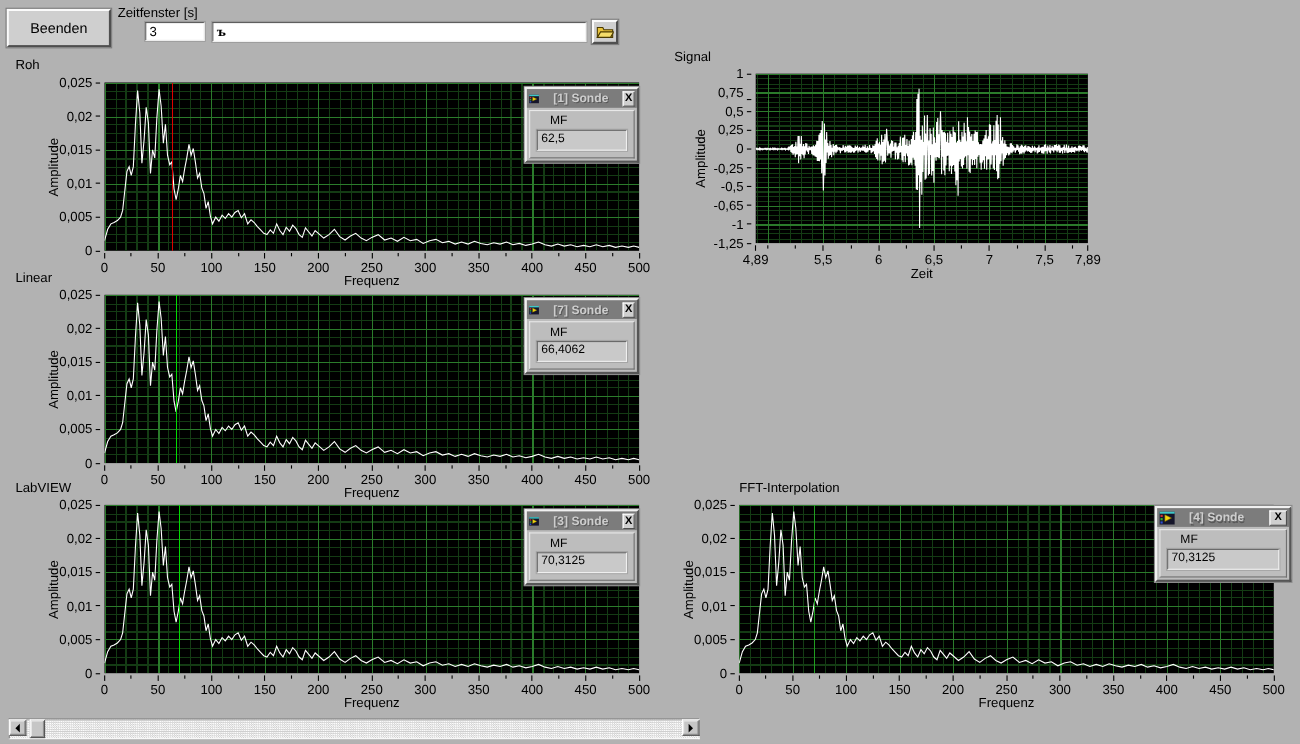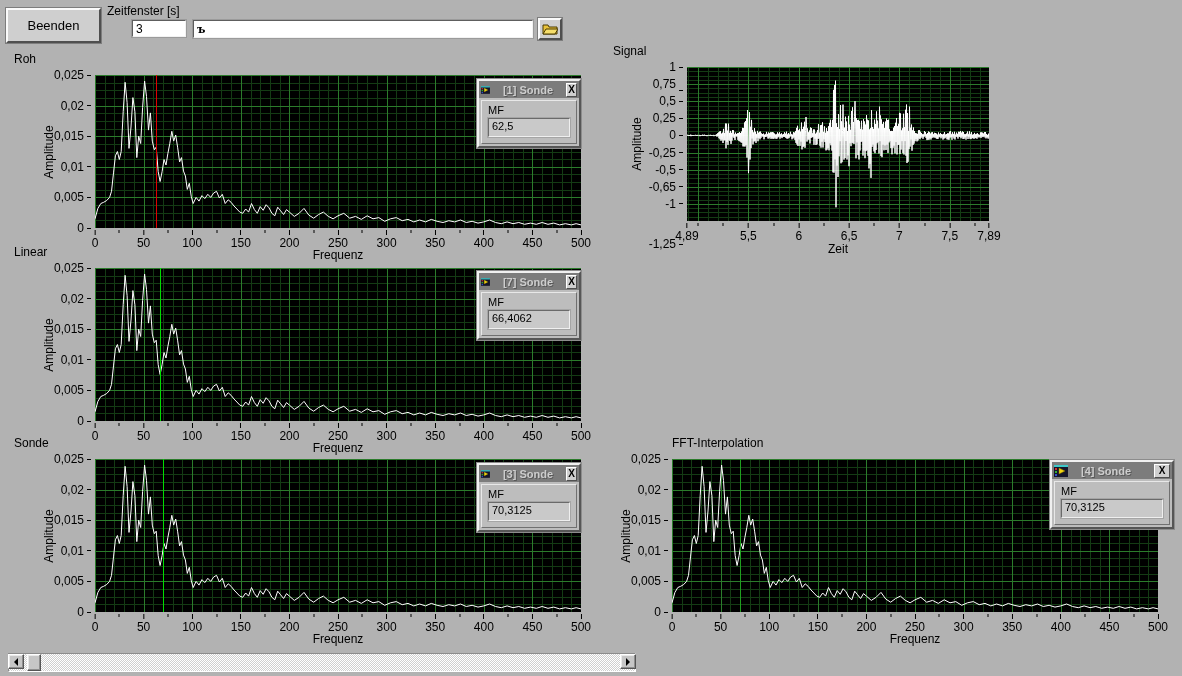--- a/index.html
+++ b/index.html
@@ -41,21 +41,21 @@
 
   
   .probe{position:absolute;background:#bdbdbd;border:2px solid;
        border-color:#f0f0f0 #565656 #565656 #f0f0f0;box-shadow:0 0 0 1px #8c8c8c}
   .pw-title{background:#7c7c7c;height:17px;display:flex;align-items:center;padding:0 2px;gap:13px}
   .pw-title .t{color:#cdcdcd;font-weight:bold;font-size:11px;text-shadow:1px 1px 0 #585858;white-space:nowrap}
   .pw-close{margin-left:auto;width:16px;height:14px;background:#cfcfcf;border:1px solid;
        border-color:#fff #4f4f4f #4f4f4f #fff;font-size:10px;font-weight:bold;line-height:11px;
        text-align:center;padding:0;font-family:"Liberation Sans",sans-serif}
   .pw-body{margin:2px;border:1px solid;border-color:#e8e8e8 #707070 #707070 #e8e8e8;padding:2px 6px 6px}
-  .pw-label{font-size:11px;margin:1px 0 2px}
+  .pw-label{font-size:11px;margin:1px 12px 2px}
   .pw-field{background:#c9c9c9;border:1px solid;border-color:#6a6a6a #efefef #efefef #6a6a6a;
        box-shadow:0 0 0 1px #a5a5a5;height:15px;font-size:11px;padding:1px 3px}
 
   
   .sb{position:absolute;left:8px;top:653px;width:626px;height:17px;
       background:repeating-conic-gradient(#ffffff 0 25%,#cfcfcf 0 50%) 0 0/2px 2px;
       border:1px solid;border-color:#8b8b8b #fff #fff #8b8b8b}
   .sb-btn{position:absolute;top:0;width:16px;height:15px;background:#c6c6c6;
       border:1px solid;border-color:#fff #555 #555 #fff;
       box-shadow:inset -1px -1px 0 #8e8e8e,inset 1px 1px 0 #e9e9e9;
@@ -443,21 +443,21 @@
       <i></i>
       <span>450</span>
     </div>
     <div class="xtick" style="left: 486px;">
       <i></i>
       <span>500</span>
     </div>
   </div>
 <div class="xlabel" style="left:95px;top:441px;width:486px">Frequenz</div>
 
-<div class="lbl" style="left:14px;top:436px">Sonde</div>
+<div class="lbl" style="left:14px;top:436px">LabVIEW</div>
 <div class="ylabel" style="left:42px;top:459px;height:153px">
     <span>Amplitude</span>
   </div>
 <div class="yticks" style="left:48px;top:459px;width:43px;height:153px">
     <div class="ytick" style="top: 153px;">
       <span>0</span>
       <i></i>
     </div>
     <div class="ytick" style="top: 122.4px;">
       <span>0,005</span>
@@ -852,21 +852,21 @@
       <i></i>
     </div>
     <div class="ytick" style="top: 119.778px;">
       <span>-0,65</span>
       <i></i>
     </div>
     <div class="ytick" style="top: 136.889px;">
       <span>-1</span>
       <i></i>
     </div>
-    <div class="ytick" style="top: 154px; margin-top: 23px;">
+    <div class="ytick" style="top: 154px;">
       <span>-1,25</span>
       <i></i>
     </div>
   </div>
 <div class="plot-box" style="left:687px;top:67px;width:302px;height:154px"><svg width="302" height="154">
       <line x1="1.5" y1="0" x2="1.5" y2="154" stroke="#143b14" stroke-width="1" shape-rendering="crispEdges"></line>
       <line x1="21.5" y1="0" x2="21.5" y2="154" stroke="#143b14" stroke-width="1" shape-rendering="crispEdges"></line>
       <line x1="31.5" y1="0" x2="31.5" y2="154" stroke="#143b14" stroke-width="1" shape-rendering="crispEdges"></line>
       <line x1="41.5" y1="0" x2="41.5" y2="154" stroke="#143b14" stroke-width="1" shape-rendering="crispEdges"></line>
       <line x1="51.5" y1="0" x2="51.5" y2="154" stroke="#143b14" stroke-width="1" shape-rendering="crispEdges"></line>

